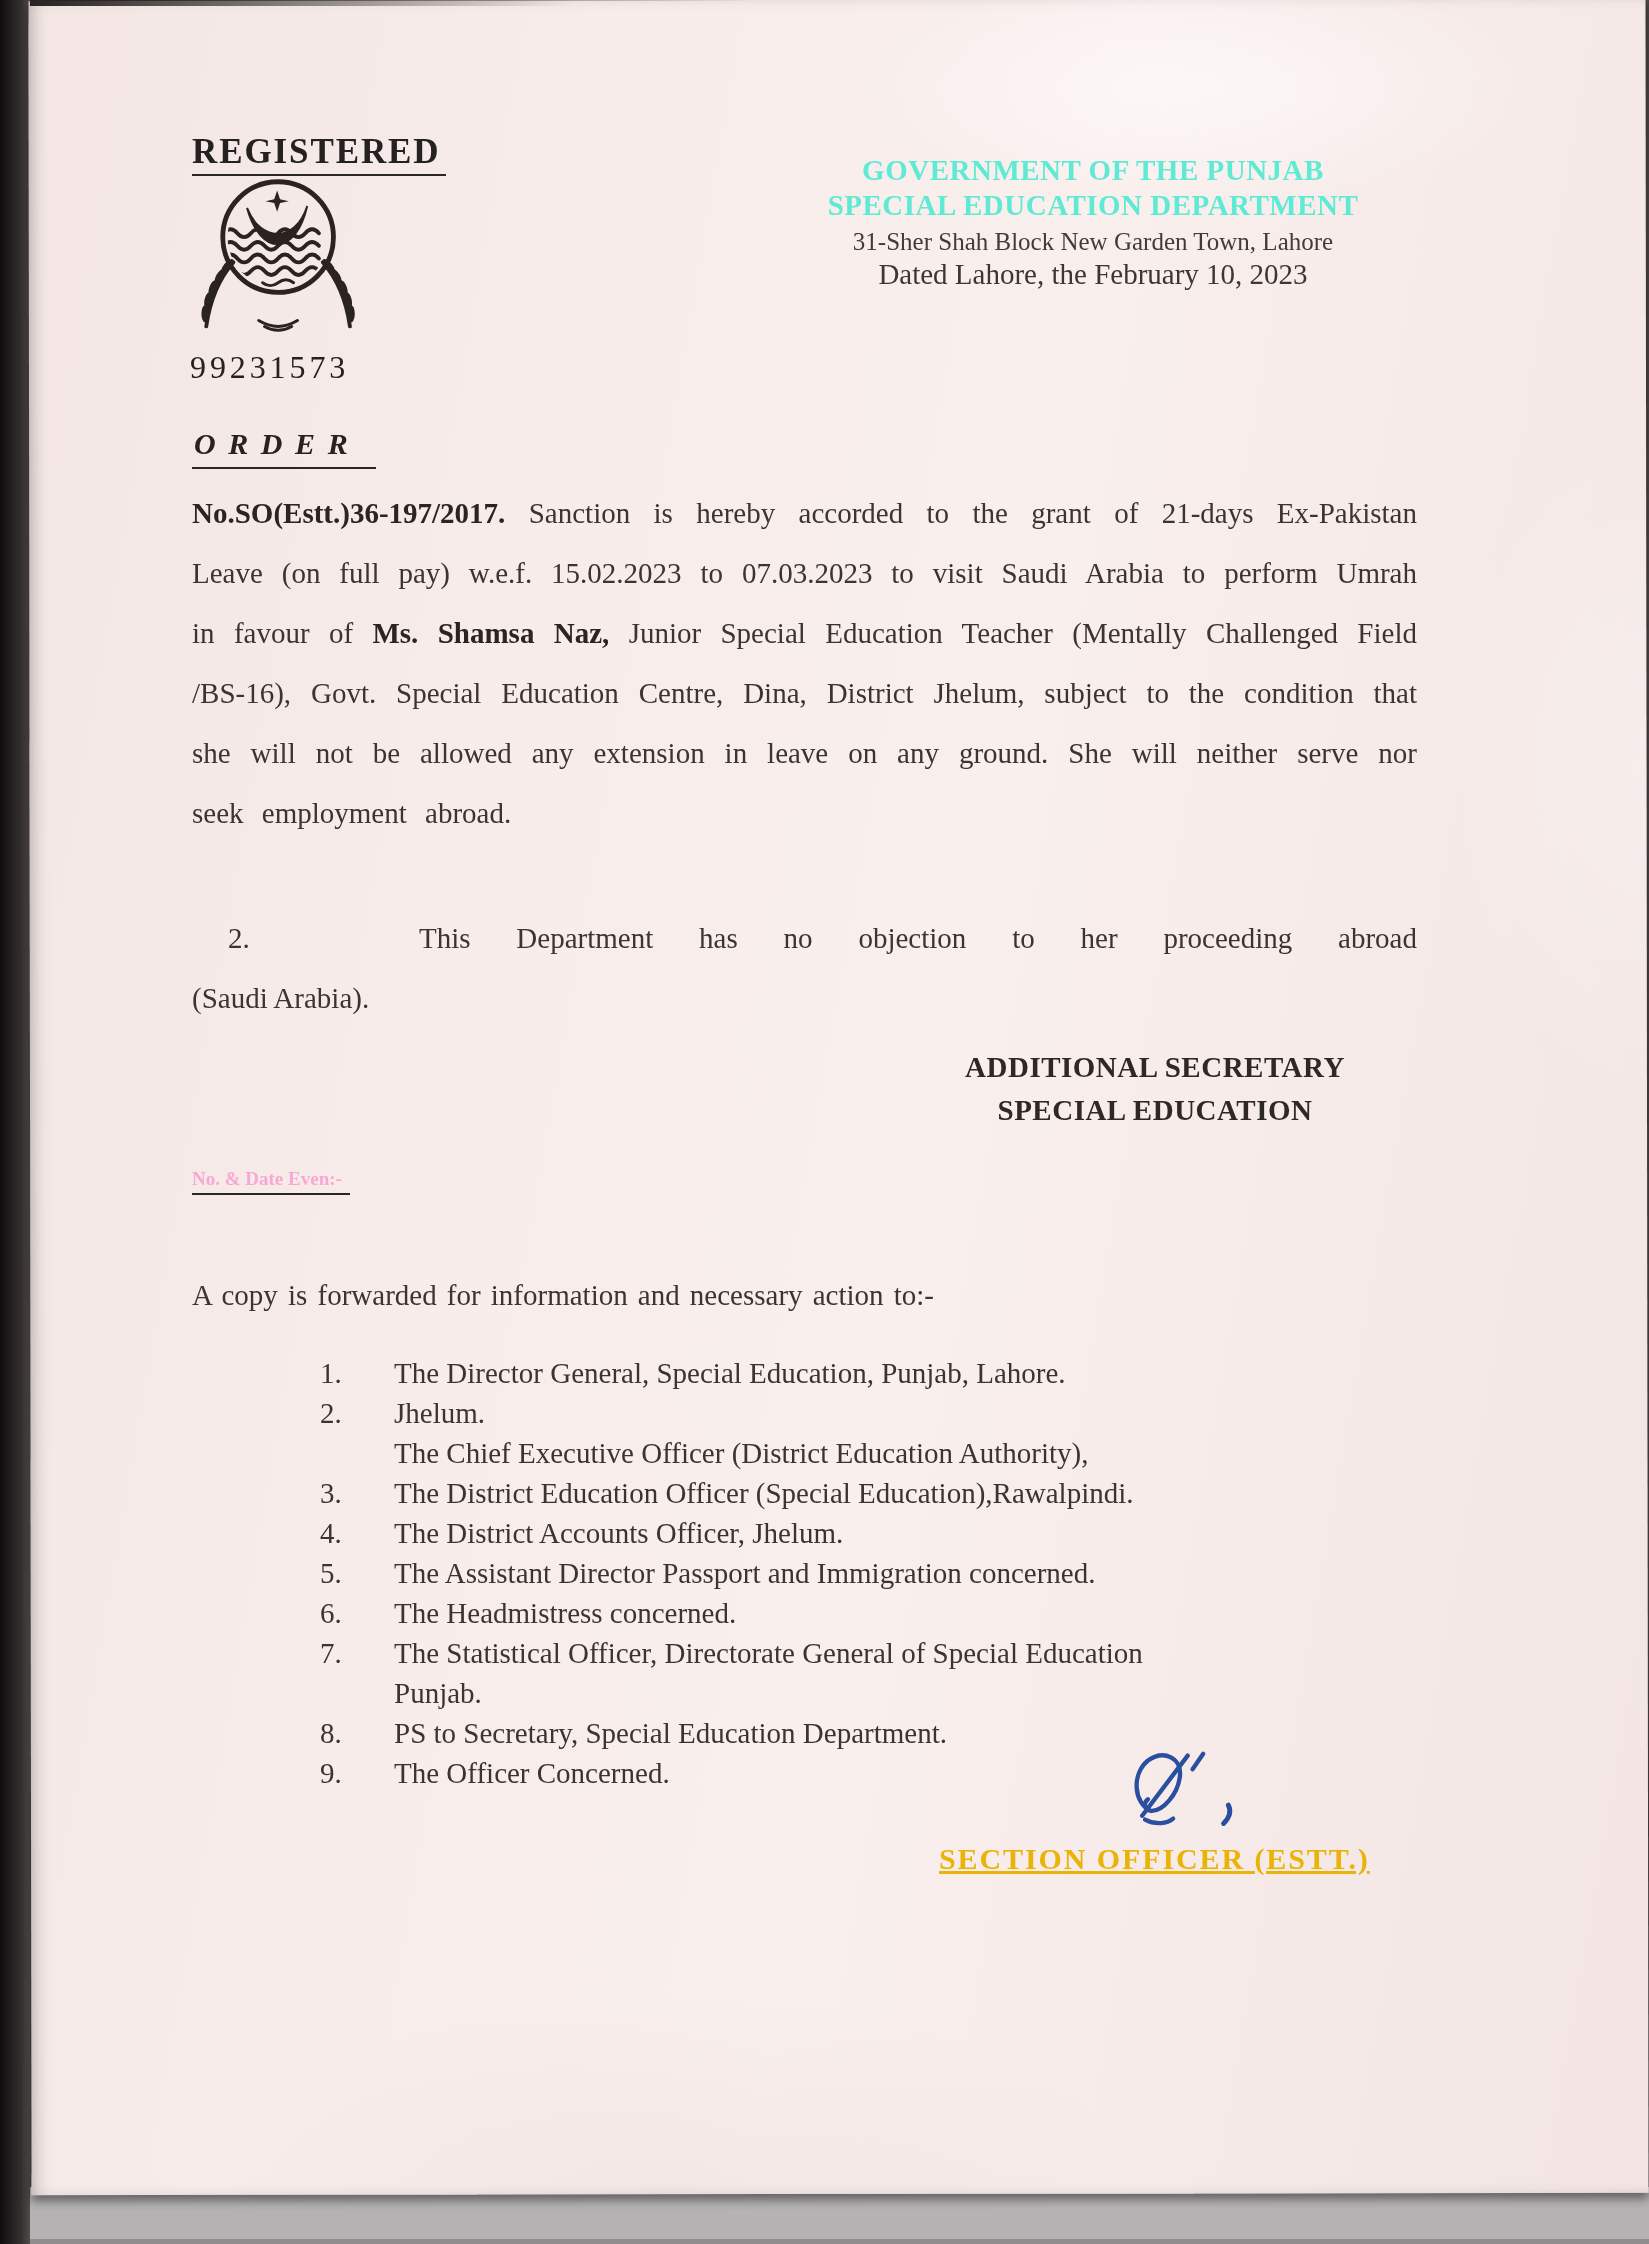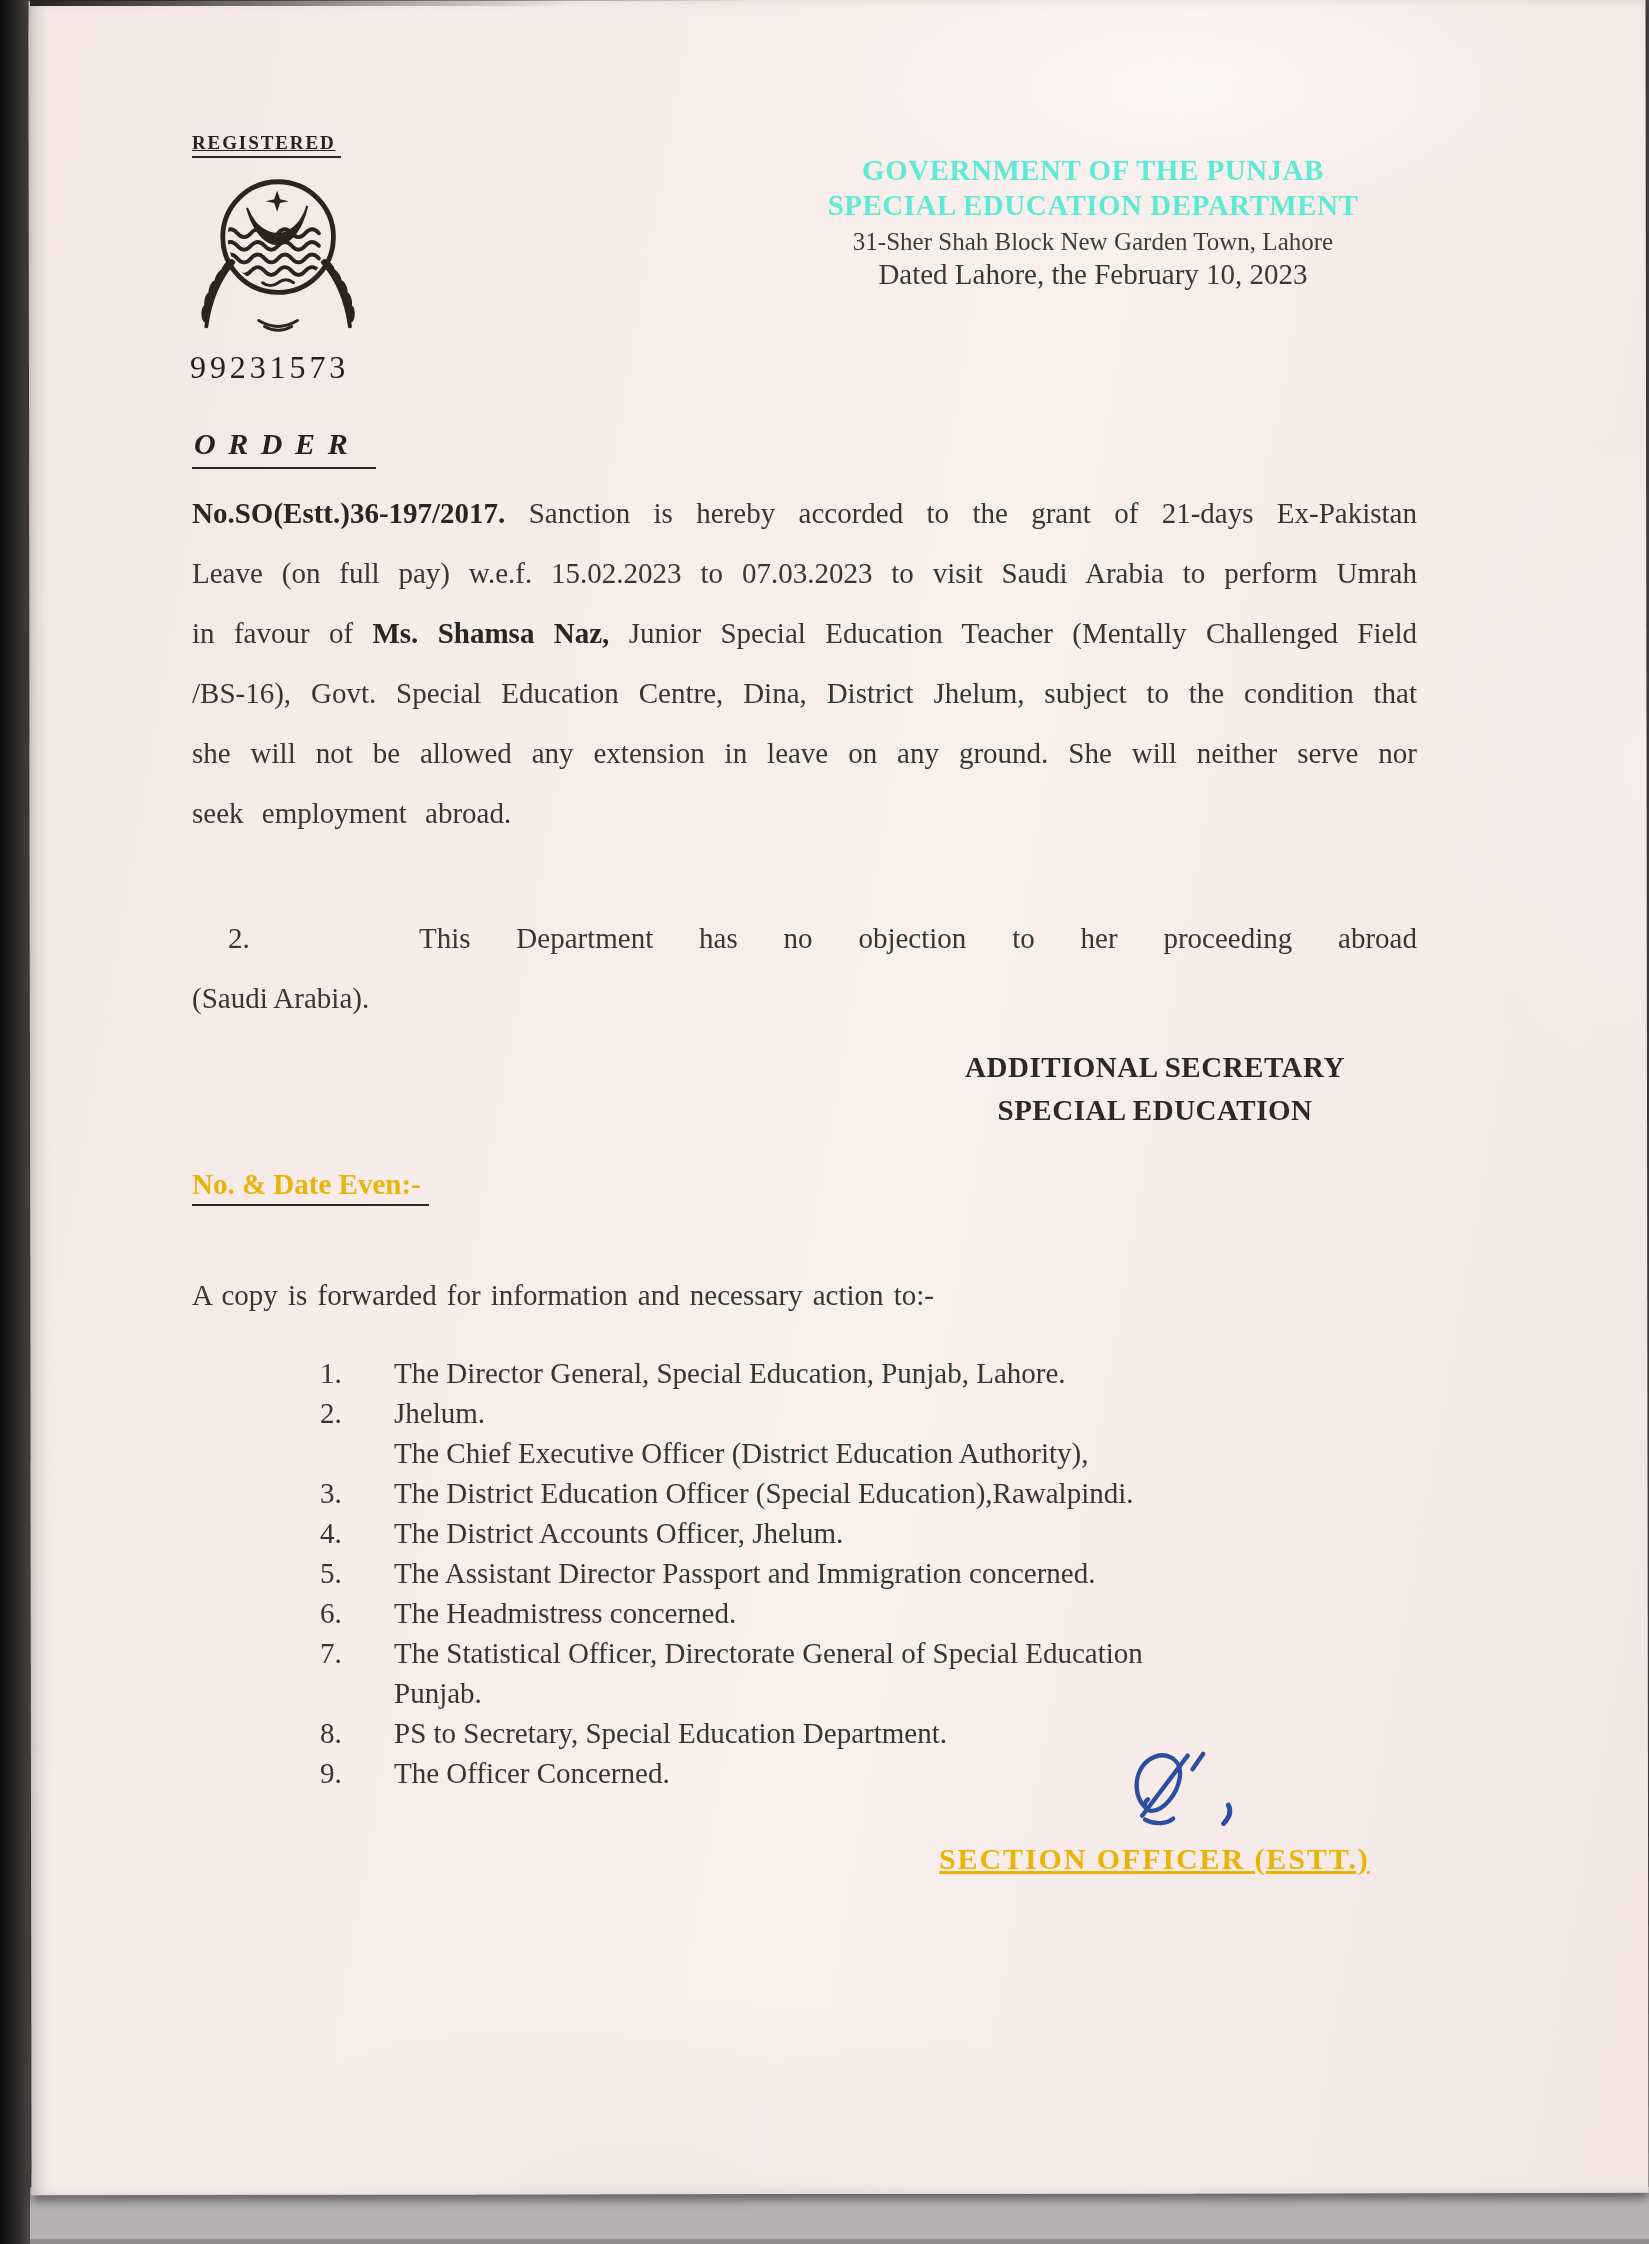--- a/index.html
+++ b/index.html
@@ -19,22 +19,22 @@
     background:linear-gradient(100deg,#f3e6e4 0%,#f7ecea 28%,#f9efed 55%,#f2e5e3 100%);
     box-shadow:inset 9.7px 0 19.4px -9.7px rgba(0,0,0,.35), 0 5.8px 9.7px rgba(0,0,0,.45);
     transform:rotate(-0.08deg);}
   .paper::after{content:"";position:absolute;inset:0;
     background:
       radial-gradient(ellipse 485px 175px at 72% 4%,rgba(255,255,255,.55),rgba(255,255,255,0) 70%),
       radial-gradient(ellipse 291px 485px at 100% 35%,rgba(255,255,255,.25),rgba(255,255,255,0) 70%),
       radial-gradient(ellipse 679px 291px at 40% 100%,rgba(120,90,90,.05),rgba(120,90,90,0) 70%);}
   .content{position:absolute;inset:0;z-index:6;color:#3b342f;}
 
-  .registered{position:absolute;left:192px;top:132px;font-size:19px;font-weight:bold;
-    letter-spacing:1.9px;color:#252120;border-bottom:2.9px solid #2b2724;padding:0 5.8px 1.9px 0;text-decoration:underline;}
+  .registered{position:absolute;left:192px;top:132px;font-size:35px;font-weight:bold;
+    letter-spacing:1.9px;color:#252120;border-bottom:2.9px solid #2b2724;padding:0 5.8px 1.9px 0;}
   .emblem{position:absolute;left:177px;top:173px;}
   .serial{position:absolute;left:190px;top:349px;font-size:32px;font-weight:normal;
     letter-spacing:3.9px;color:#252120;}
 
   .letterhead{position:absolute;left:767px;top:153px;width:652px;text-align:center;}
   .lh-gov,.lh-dept{font-size:29px;font-weight:bold;line-height:35px;color:#5eead4;letter-spacing:0.5px;}
   .lh-addr{font-size:25px;line-height:29px;margin-top:3.9px;color:#433c36;}
   .lh-date{font-size:29px;line-height:33px;margin-top:1.9px;color:#3d3631;}
 
   .order-heading{position:absolute;left:192px;top:427px;font-size:30px;font-weight:bold;
@@ -45,22 +45,22 @@
     font-size:29px;line-height:60px;text-align:justify;word-spacing:.38em;color:#3b342f;}
   .para1 b{color:#2a2521;}
 
   .para2{position:absolute;left:192px;top:908px;width:1225px;font-size:29px;line-height:60px;}
   .para2-l1{text-align:justify;text-align-last:justify;margin-left:36px;}
   .p2-spacer{display:inline-block;width:78px;}
 
   .sig1{position:absolute;left:927px;top:1046px;width:456px;text-align:center;
     font-size:29px;font-weight:bold;line-height:43px;color:#2e2926;letter-spacing:0.5px;}
 
-  .even-heading{position:absolute;left:192px;top:1168px;font-size:29px;font-weight:bold;
-    color:#eab308;border-bottom:2.9px solid #2b2622;padding:0 7.8px 2.9px 0;}
+  .even-heading{position:absolute;left:192px;top:1168px;font-size:19px;font-weight:bold;
+    color:#f9a8d4;border-bottom:2.9px solid #2b2622;padding:0 7.8px 2.9px 0;}
 
   .copy-line{position:absolute;left:192px;top:1279px;font-size:29px;color:#3b342f;word-spacing:2.9px;}
 
   .recipients{position:absolute;left:320px;top:1353px;width:1116px;margin:0;padding:0;
     list-style:none;font-size:29px;line-height:40px;color:#3b342f;}
   .recipients li{display:grid;grid-template-columns:74px 1fr;}
 
   .signature{position:absolute;left:1116px;top:1743px;}
   .sig2{position:absolute;left:939px;top:1842px;font-size:30px;font-weight:bold;
     letter-spacing:1.9px;color:#eab308;text-decoration:underline;}

